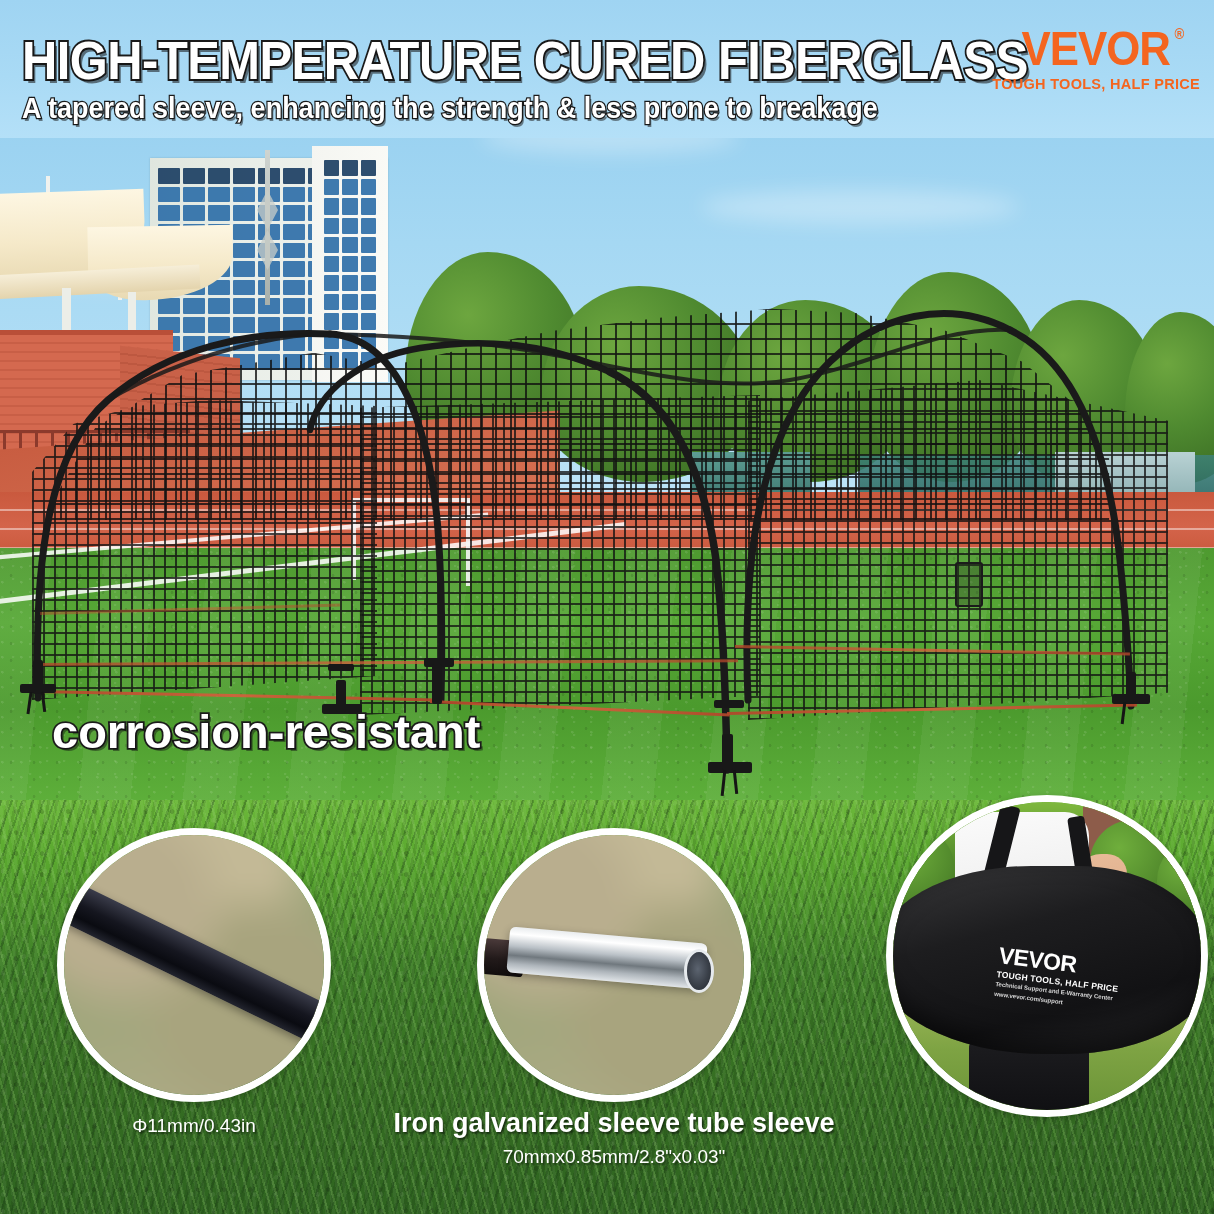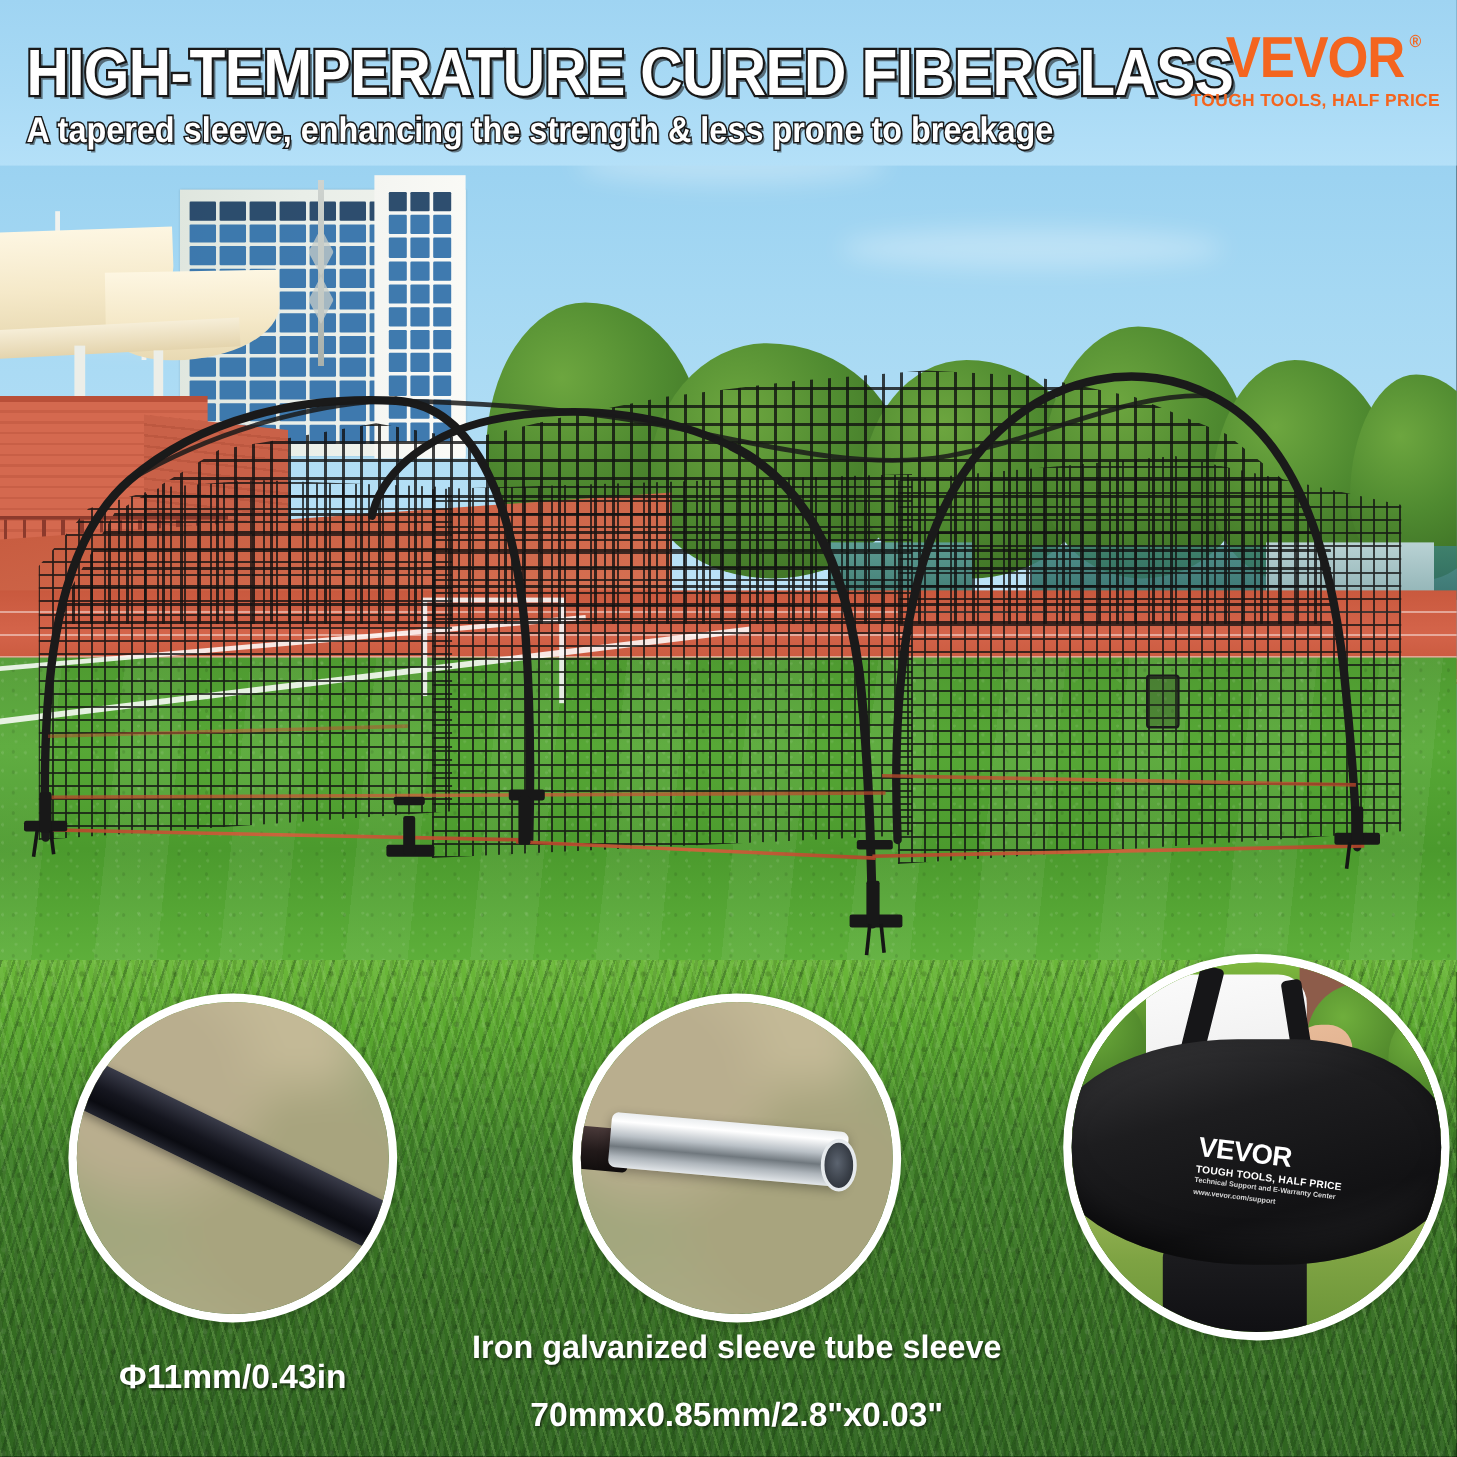--- a/index.html
+++ b/index.html
@@ -297,21 +297,21 @@
   .bag-logo .bl-word { font-size:23px; letter-spacing:-.5px; line-height:1; }
   .bag-logo .bl-tag { font-size:8.5px; letter-spacing:.2px; margin-top:2px; }
   .bag-logo .bl-sm { font-size:6px; opacity:.82; line-height:1.25; margin-top:2px; }
 
   
   .caption {
     position: absolute; z-index: 25; text-align: center; color: #ffffff;
     text-shadow: 1.5px 1.5px 2px rgba(0,0,0,.55);
   }
   .cap-title { font-size: 27px; font-weight: 700; white-space: nowrap; }
-  .cap-sub { font-size: 28px; font-weight: 700; margin-top: 24px; white-space: nowrap; }
+  .cap-sub { font-size: 19px; font-weight: 400; margin-top: 7px; white-space: nowrap; }
 </style>
 </head>
 <body>
 
 <div id="poster">
 
   <div class="scene">
     <div class="sky"></div>
     <div class="cloudwisp" style="left:480px; top:120px;"></div>
     <div class="cloudwisp" style="left:700px; top:190px; width:320px;"></div>
@@ -557,20 +557,21 @@
 
       <div class="anchor" style="left:1112px; top:694px; width:38px; height:10px;"></div>
       <div class="anchor" style="left:1126px; top:672px; width:10px; height:30px;"></div>
       <div class="stake" style="left:1122px; top:702px; height:22px; transform:rotate(7deg);"></div>
 
       <div class="anchor" style="left:424px; top:658px; width:30px; height:9px;"></div>
       <div class="anchor" style="left:432px; top:664px; width:10px; height:40px;"></div>
     </div>
 
     <div class="promo">
+      <div>corrosion-resistant</div>
     </div>
   </div>
 
   <div class="turf">
     <div class="turf-blades"></div>
   </div>
 
   <div class="inset" style="left:57px; top:828px; width:274px; height:274px;">
     <div class="inset-inner">
       <div class="blur-ground"></div>

